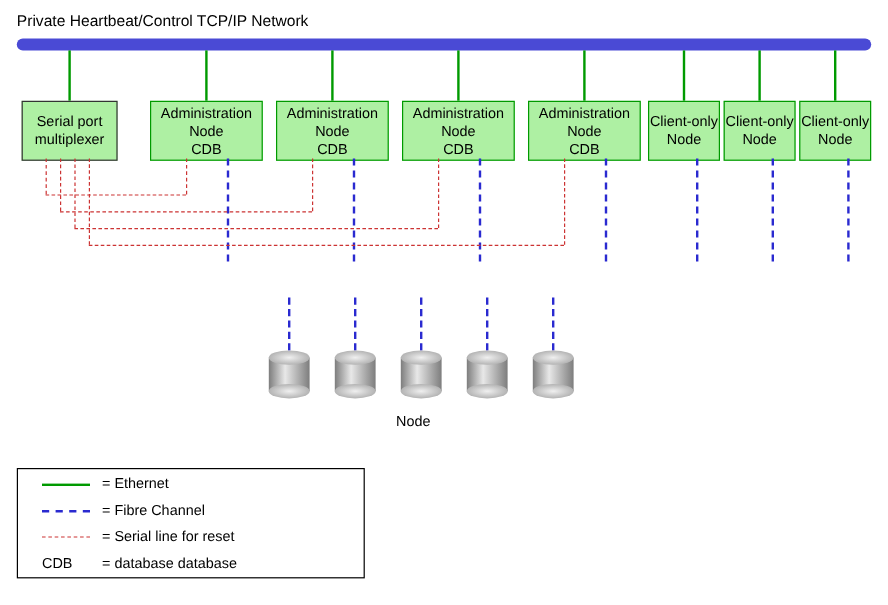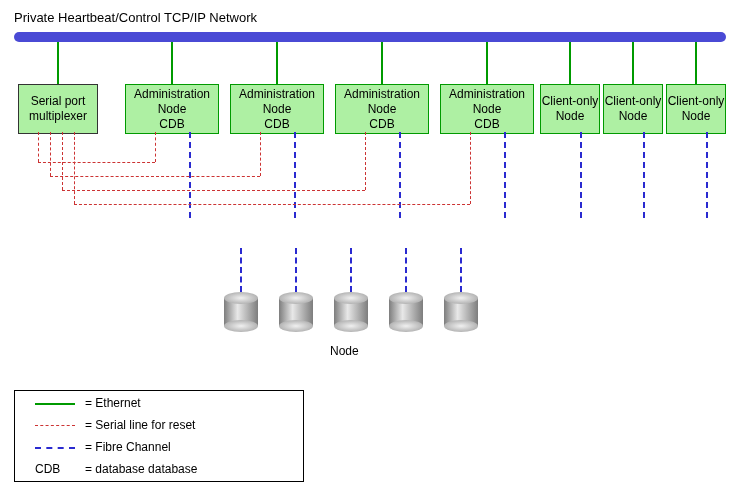--- a/index.html
+++ b/index.html
@@ -112,26 +112,26 @@
     </div>
     <div style="position: absolute; left: 330px; top: 344px;">Node</div>
     <div class="legend" style="left: 14px; top: 390px; width: 260px;">
       <table>
         <tbody>
           <tr>
             <td><span class="swatch sw-eth"></span></td>
             <td>= Ethernet</td>
           </tr>
           <tr>
+            <td><span class="swatch sw-fc"></span></td>
+            <td>= Fibre Channel</td>
+          </tr>
+          <tr>
             <td><span class="swatch sw-sr"></span></td>
             <td>= Serial line for reset</td>
-          </tr>
-          <tr>
-            <td><span class="swatch sw-fc"></span></td>
-            <td>= Fibre Channel</td>
           </tr>
           <tr>
             <td>CDB</td>
             <td>= database database</td>
           </tr>
         </tbody>
       </table>
     </div>
   </div>
 

